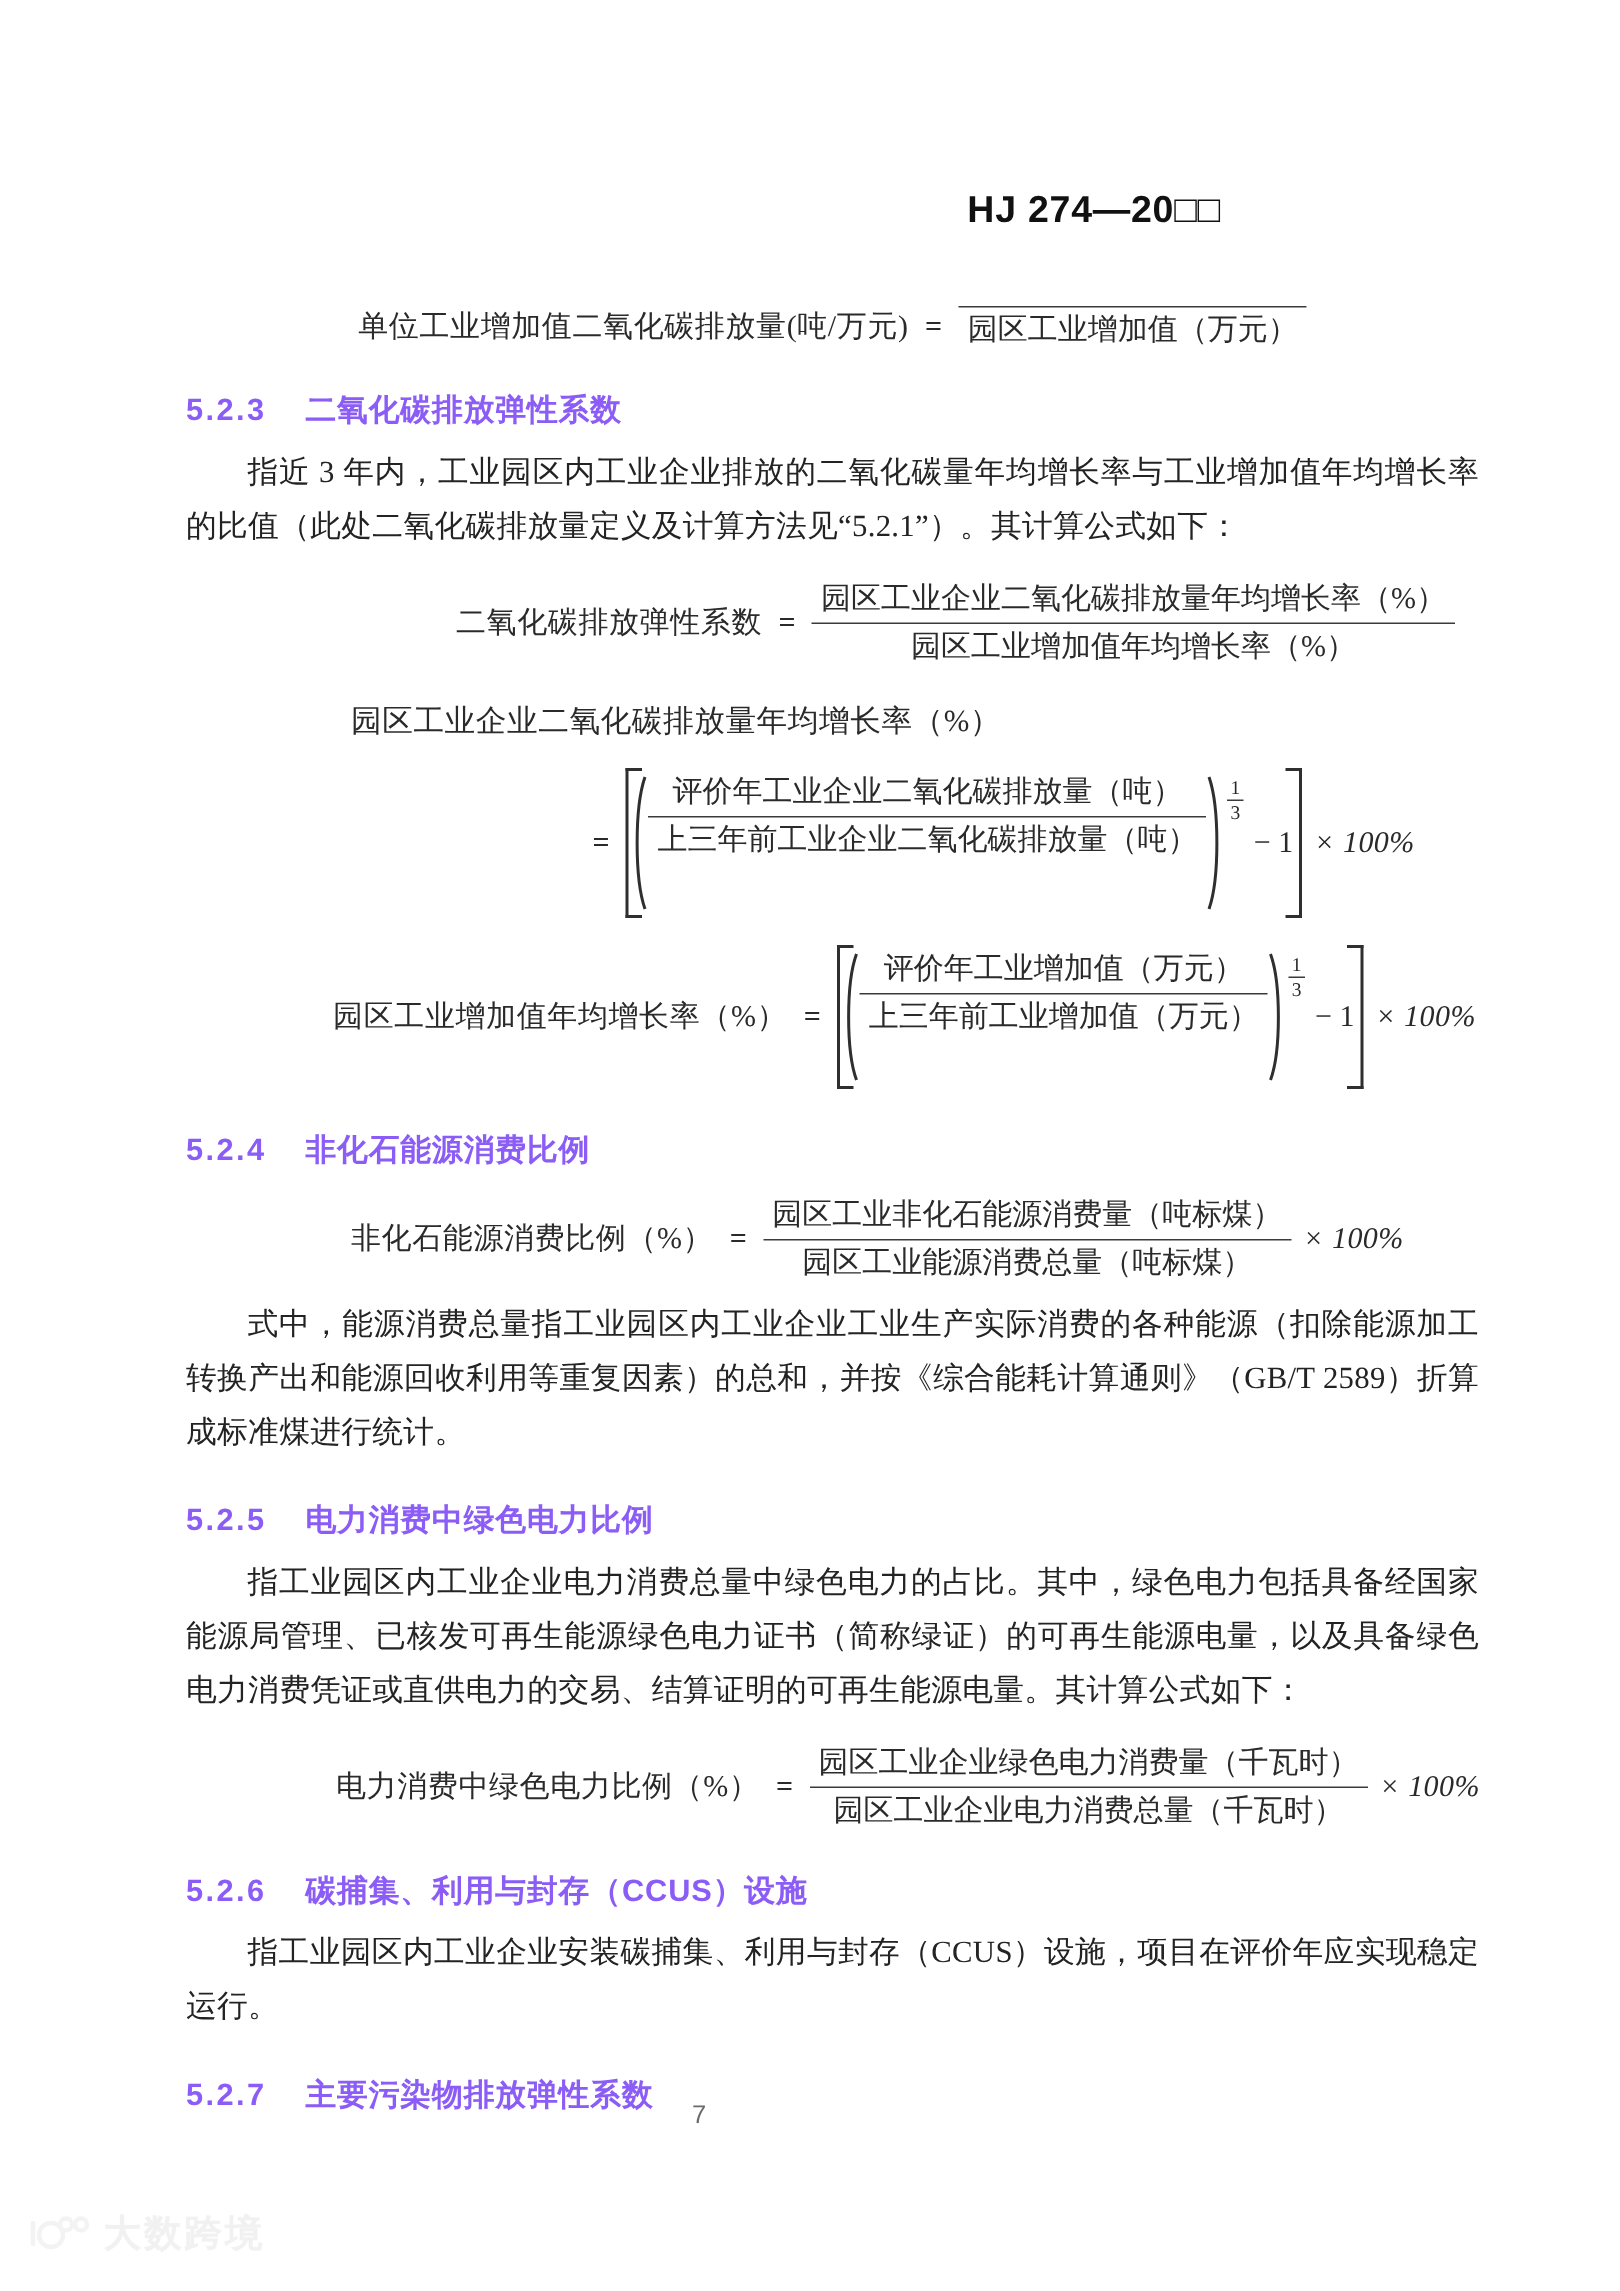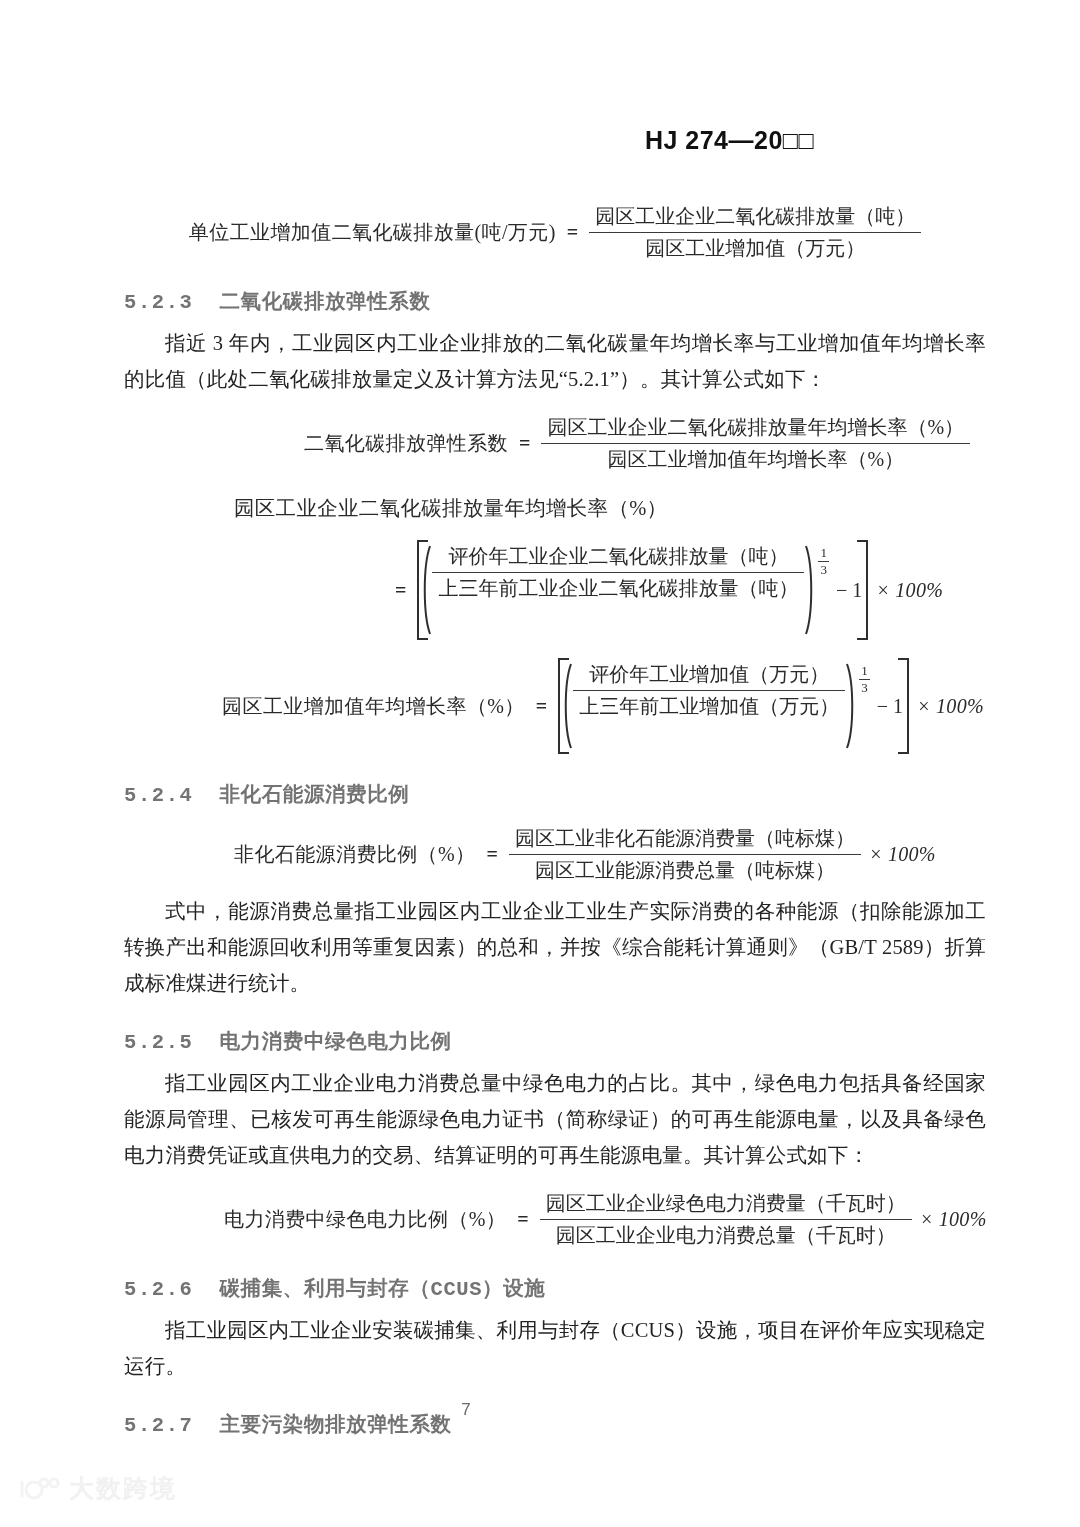--- a/index.html
+++ b/index.html
@@ -29,24 +29,24 @@
   
   .content {
     position:absolute;
     top:186px;
     left:124px;
     width:862px;
   }
 
   
   .sec-heading {
-    font-family:Liberation Mono, monospace;
+    font-family:Liberation Sans, sans-serif;
     font-weight:700;
     font-size:20.5px;
-    color:#737373;
+    color:#8b5cf6;
     margin:26px 0 6px 0;
     display:flex;
     align-items:baseline;
   }
   .sec-num { letter-spacing:1.6px; margin-right:26px; white-space:nowrap; }
   .sec-title { letter-spacing:0.6px; }
 
   
   .para {
     font-size:20.5px;
@@ -175,21 +175,20 @@
 <div class="page">
 
   <div class="doc-header">HJ 274—20□□</div>
 
   <div class="content">
 
     <div class="formula-row">
       <span class="lhs">单位工业增加值二氧化碳排放量(吨/万元)</span>
       <span class="eq">=</span>
       <span class="frac">
-        <span class="num">园区工业企业二氧化碳排放量（吨）</span>
         <span class="den">园区工业增加值（万元）</span>
       </span>
     </div>
 
     <div class="sec-heading">
       <span class="sec-num">5.2.3</span>
       <span class="sec-title">二氧化碳排放弹性系数</span>
     </div>
     <p class="para">指近 3 年内，工业园区内工业企业排放的二氧化碳量年均增长率与工业增加值年均增长率的比值（此处二氧化碳排放量定义及计算方法见“5.2.1”）。其计算公式如下：</p>
 

